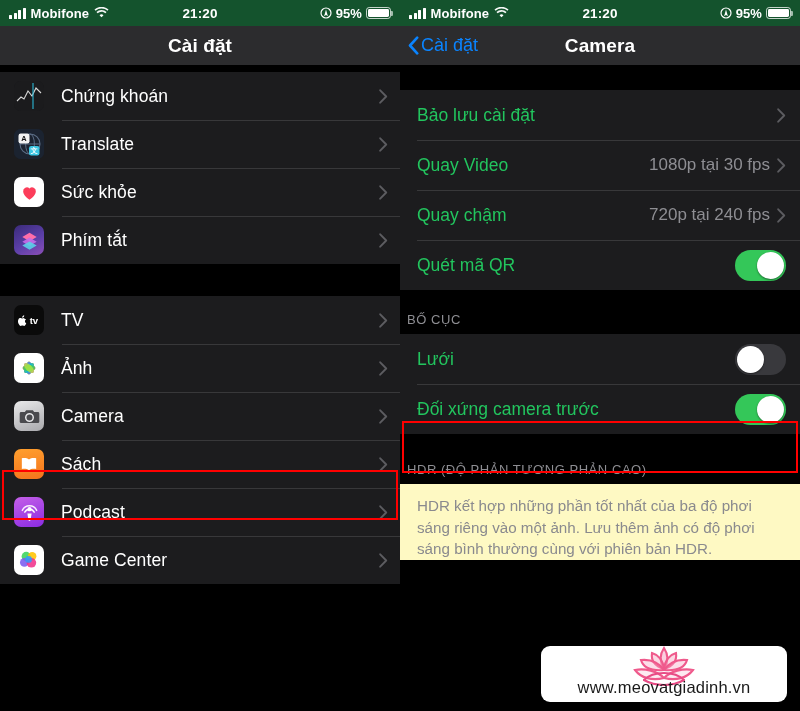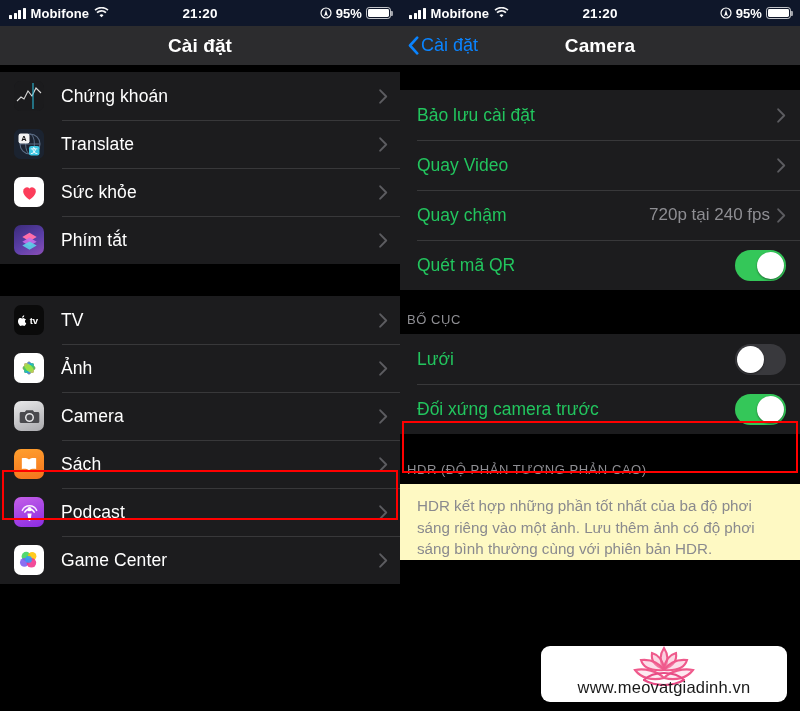--- a/index.html
+++ b/index.html
@@ -8,21 +8,21 @@
     background: #000;
     font-family: "Liberation Sans", sans-serif;
     overflow: hidden;
   }
   .screen { position: relative; width:800px; height:711px; display:flex; }
   .pane { width:400px; height:711px; position:relative; background:#000; overflow:hidden; }
   .pane.right { border-left:0; }
 
   
   .statusbar {
-    height:26px; background:#0f172a; color:#fff;
+    height:26px; background:#14532d; color:#fff;
     display:flex; align-items:center; position:relative;
     font-size:13px; font-weight:bold; letter-spacing:.1px;
   }
   .sb-left { display:flex; align-items:center; gap:5px; padding-left:9px; }
   .sb-center { position:absolute; left:0; right:0; text-align:center; font-size:13.5px; font-weight:bold; pointer-events:none; }
   .sb-right { margin-left:auto; display:flex; align-items:center; gap:4px; padding-right:9px; }
   .bars { display:flex; align-items:flex-end; gap:1.5px; height:11px; }
   .bars i { width:3px; background:#fff; border-radius:.5px; display:block; }
   .bars i:nth-child(1){height:4px;} .bars i:nth-child(2){height:6px;}
   .bars i:nth-child(3){height:8.5px;} .bars i:nth-child(4){height:11px;}
@@ -389,20 +389,21 @@
       <div class="r-row">
         <span class="label">Bảo lưu cài đặt</span>
         <span class="chev">
           <svg width="9" height="15" viewBox="0 0 9 15">
               <path d="M1.2 1.3 L7.2 7.5 L1.2 13.7" fill="none" stroke="currentColor" stroke-width="1.9" stroke-linecap="round" stroke-linejoin="round"></path>
             </svg>
         </span>
       </div>
       <div class="r-row">
         <span class="label">Quay Video</span>
+        <span class="value">1080p tại 30 fps</span>
         <span class="chev">
           <svg width="9" height="15" viewBox="0 0 9 15">
               <path d="M1.2 1.3 L7.2 7.5 L1.2 13.7" fill="none" stroke="currentColor" stroke-width="1.9" stroke-linecap="round" stroke-linejoin="round"></path>
             </svg>
         </span>
       </div>
       <div class="r-row">
         <span class="label">Quay chậm</span>
         <span class="value">720p tại 240 fps</span>
         <span class="chev">

